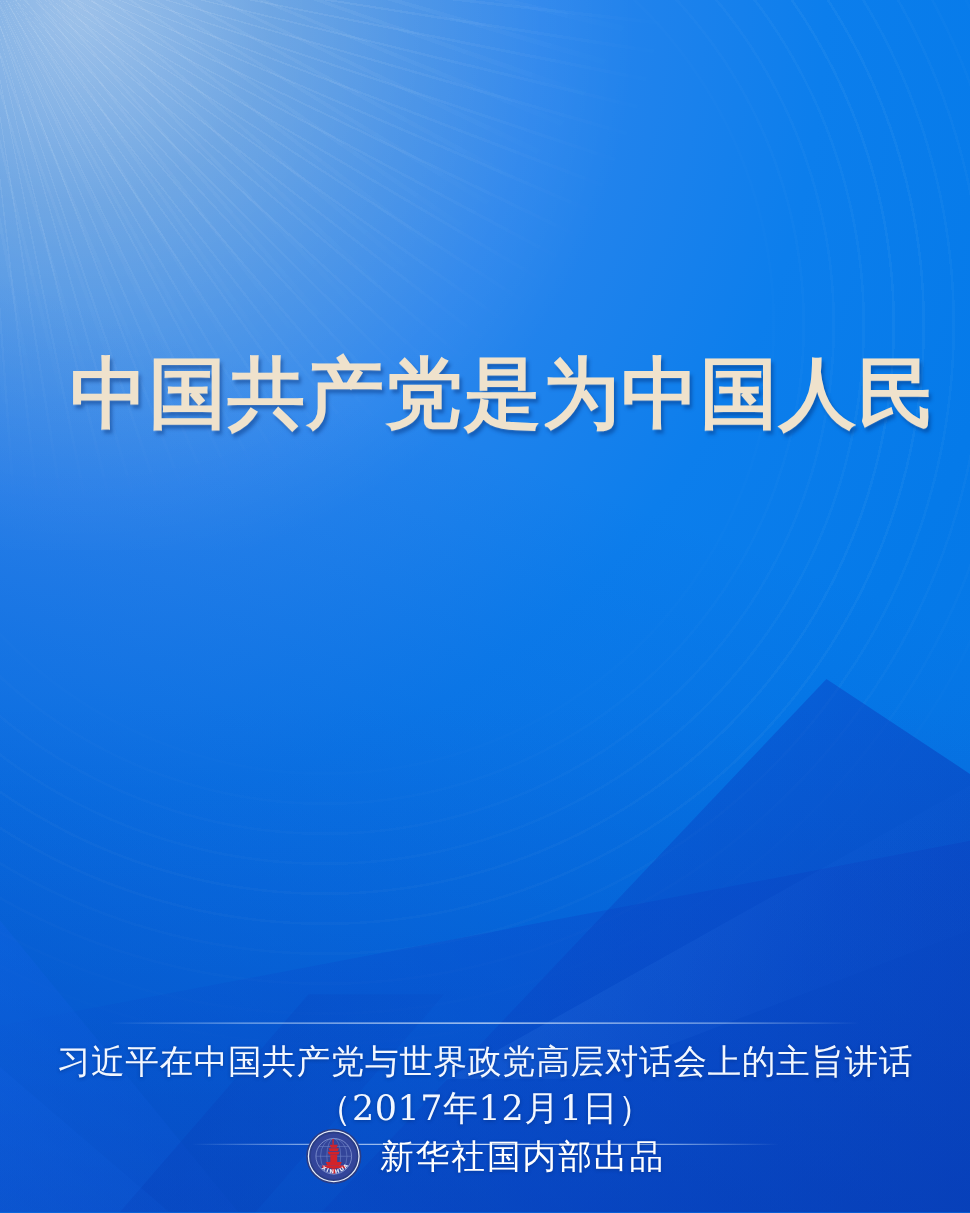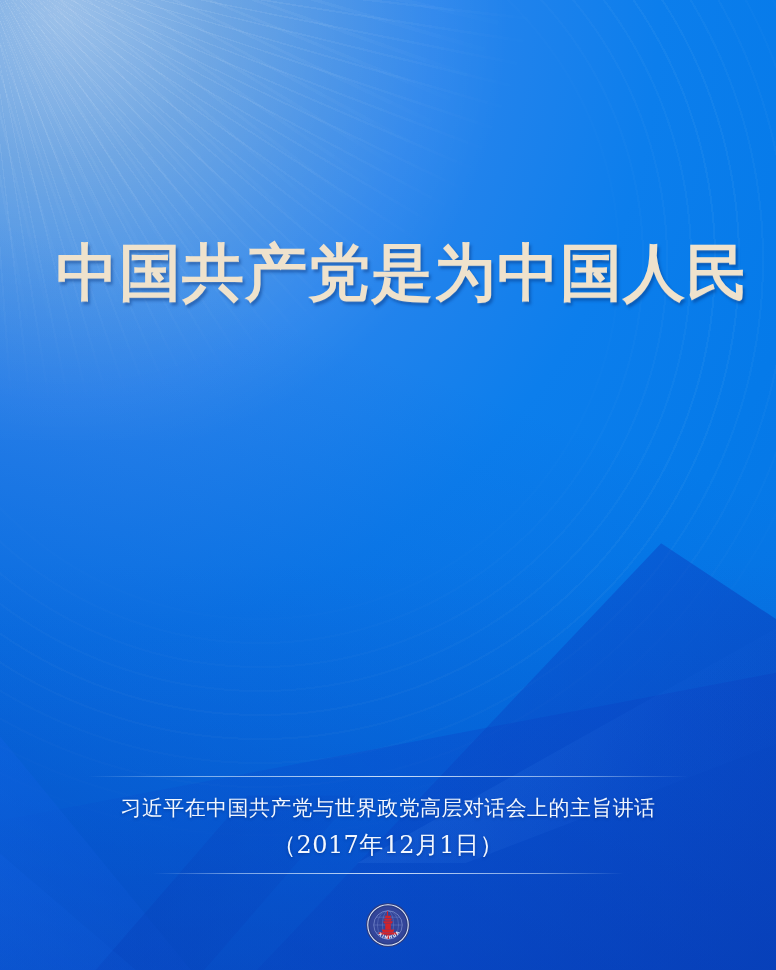--- a/index.html
+++ b/index.html
@@ -155,20 +155,21 @@
     background: linear-gradient(180deg, rgba(6,62,186,0.00) 0%, rgba(6,58,180,0.20) 60%, rgba(6,54,172,0.34) 100%);
     pointer-events: none;
   }
 
   
   .content {
     position: absolute;
     inset: 0;
     display: flex;
     flex-direction: column;
+    margin-top: 42px;
   }
 
   .headline {
     position: absolute;
     left: 0;
     right: 0;
     top: 214px;
     padding: 0 56px;
     box-sizing: border-box;
   }
@@ -202,31 +203,31 @@
         rgba(214,234,255,0.55) 18%,
         rgba(236,246,255,0.85) 50%,
         rgba(214,234,255,0.55) 82%,
         rgba(255,255,255,0) 100%);
   }
   .divider.bottom {
     width: 470px;
   }
   .caption-line1 {
     font-family: "DejaVu Serif", "Liberation Serif", serif;
-    font-size: 21px;
+    font-size: 27px;
     line-height: 38px;
     color: #f2f7ff;
     letter-spacing: 0.4px;
     padding-top: 12px;
     text-shadow: 0 1px 3px rgba(0,34,96,0.45);
     white-space: nowrap;
   }
   .caption-line2 {
     font-family: "DejaVu Serif", "Liberation Serif", serif;
-    font-size: 24px;
+    font-size: 28px;
     line-height: 36px;
     color: #f2f7ff;
     letter-spacing: 0.4px;
     padding-bottom: 10px;
     text-shadow: 0 1px 3px rgba(0,34,96,0.45);
     white-space: nowrap;
   }
 
   .footer {
     position: absolute;
@@ -314,16 +315,17 @@
             <rect x="30" y="66" width="40" height="5"></rect>
             <rect x="46.6" y="71" width="6.8" height="9"></rect>
           </g>
 
           <path id="emblemArc" d="M22 62 A31 31 0 0 0 78 62" fill="none"></path>
           <text font-family="'DejaVu Sans','Liberation Sans',sans-serif" font-size="9.5" font-weight="bold" fill="#e9eefb" letter-spacing="2.4">
             <textPath href="#emblemArc" startOffset="16%">XINHUA</textPath>
           </text>
         </svg>
       </div>
+      <div class="footer-label">新华社国内部出品</div>
     </div>
 
   </div>
 </div>
 
 </body></html>

